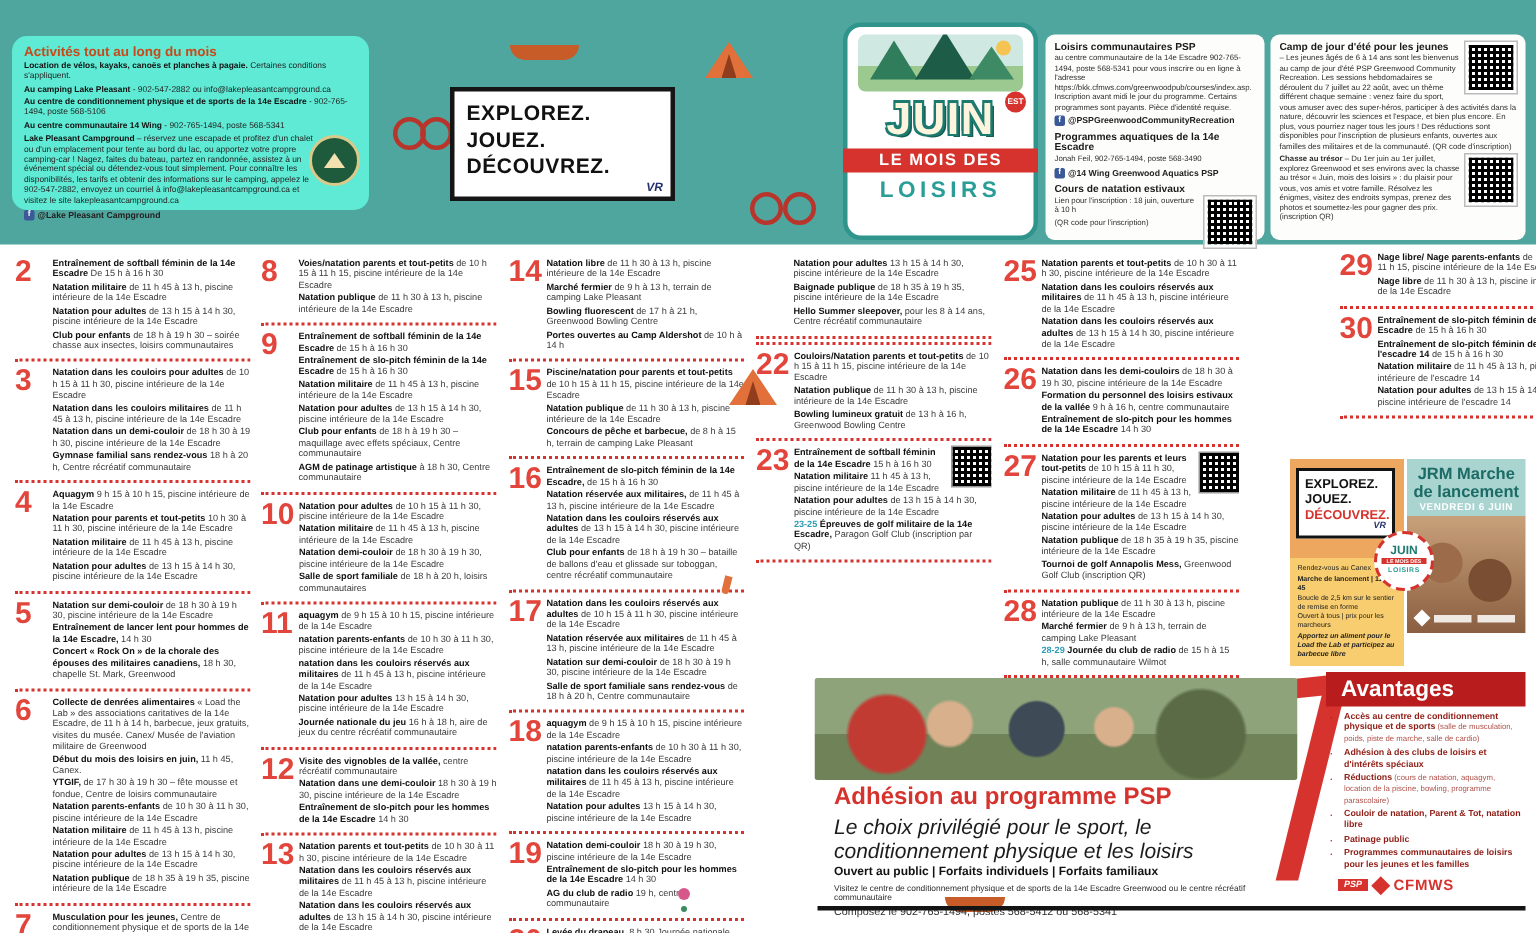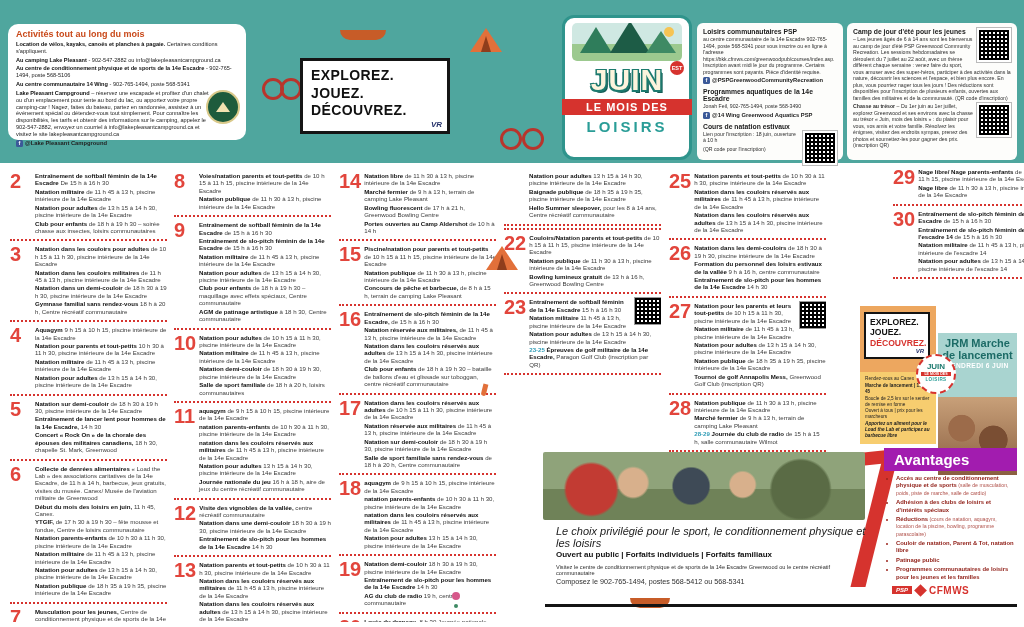--- a/index.html
+++ b/index.html
@@ -1,20 +1,20 @@
 <!DOCTYPE html>
 <html><head>
 <meta charset="utf-8">
 <style>
   html,body{margin:0;padding:0;}
   body{width:1024px;height:627px;position:relative;overflow:hidden;background:#ffffff;
        font-family:"Liberation Sans",sans-serif;color:#333;}
   
   .band{position:absolute;left:0;top:0;width:1024px;height:163px;background:#4FA69E;}
-  .monthly{position:absolute;left:8px;top:24px;width:238px;height:116px;background:#ffffff;
+  .monthly{position:absolute;left:8px;top:24px;width:238px;height:116px;background:#5eead4;
            border-radius:10px;padding:5px 8px;box-sizing:border-box;}
   .monthly h1{margin:0 0 2px;font-size:9px;font-weight:800;color:#C9491A;}
   .monthly p{margin:0 0 2px;font-size:5.6px;line-height:1.22;color:#242424;}
   .monthly b{color:#111;}
   .badge-circle{position:absolute;right:6px;top:66px;width:30px;height:30px;border-radius:50%;
                 background:#1E5B3C;border:2px solid #D9C98A;}
   .badge-circle:before{content:"";position:absolute;left:8px;top:10px;width:0;height:0;
                 border-left:7px solid transparent;border-right:7px solid transparent;border-bottom:10px solid #F2E2B0;}
   .fb{display:inline-block;width:7px;height:7px;background:#3B5998;color:#fff;font-size:5.5px;
       font-weight:800;text-align:center;line-height:7px;border-radius:1.5px;margin-right:2px;vertical-align:middle;}
@@ -79,59 +79,59 @@
   .sb-explore{position:absolute;left:4px;top:6px;width:66px;background:#fff;border:2px solid #131313;
               padding:3px 4px;box-sizing:border-box;}
   .sb-explore .xl{font-size:8.6px;font-weight:900;color:#111;line-height:1.2;}
   .sb-explore .red{color:#D6332E;}
   .sb-explore .vr{font-size:6px;font-weight:900;font-style:italic;color:#26326B;text-align:right;}
   .sb-yellow{position:absolute;left:0;top:66px;width:76px;height:72px;background:#F7CD6F;
              padding:4px 5px;box-sizing:border-box;}
   .sb-yellow div{font-size:4.7px;line-height:1.25;color:#222;margin-bottom:1px;}
   .sb-yellow .b{font-weight:800;}
   .sb-yellow .it{font-style:italic;font-weight:700;}
-  .sb-right{position:absolute;left:78px;top:0;width:79px;height:142px;background:#A9D4D0;overflow:hidden;margin-top:27px;}
+  .sb-right{position:absolute;left:78px;top:0;width:79px;height:116px;background:#A9D4D0;overflow:hidden;}
   .jrm1{margin-top:5px;text-align:center;font-size:11px;font-weight:900;color:#1C6B66;line-height:1.05;}
   .jrm3{text-align:center;font-size:6.6px;font-weight:900;color:#fff;letter-spacing:.4px;margin-top:1px;}
   .jrm-photo{position:absolute;left:0;bottom:0;width:79px;height:78px;
              background:radial-gradient(circle at 30% 40%,#9C6B4A 0 18%,transparent 19%),
                         radial-gradient(circle at 70% 55%,#7A4E33 0 20%,transparent 21%),
                         linear-gradient(#C8A079,#8A5F41);}
   .jrm-logos{position:absolute;left:6px;bottom:5px;width:66px;height:10px;display:flex;gap:4px;align-items:center;}
   .leaf{width:8px;height:8px;background:#fff;transform:rotate(45deg);}
   .wbar{flex:1;height:5px;background:rgba(255,255,255,.85);}
   .sb-badge{position:absolute;left:56px;top:48px;width:40px;height:40px;border-radius:50%;background:#fff;
             border:2px dashed #D6332E;box-sizing:border-box;text-align:center;z-index:5;}
   .sb-badge .b1{font-size:8px;font-weight:900;color:#1D7A6F;margin-top:7px;line-height:1;}
   .sb-badge .b2{font-size:3.6px;font-weight:900;color:#fff;background:#D6332E;margin:1px 3px;}
   .sb-badge .b3{font-size:4.6px;font-weight:900;color:#2A9D97;letter-spacing:.4px;}
   
   .av{position:absolute;left:884px;top:448px;width:133px;height:156px;}
-  .av-title{background:#a21caf;color:#fff;font-size:15px;font-weight:900;padding:3px 0 3px 10px;}
+  .av-title{background:#b91c1c;color:#fff;font-size:15px;font-weight:900;padding:3px 0 3px 10px;}
   .av ul{margin:4px 0 0;padding:0 2px 0 12px;}
   .av li{font-size:5.9px;line-height:1.25;color:#9C241C;margin-bottom:2px;}
   .av li b{color:#8F1D15;}
   .av li span{color:#B0514A;font-size:5.2px;}
   .av-logos{display:flex;align-items:center;gap:4px;margin:4px 0 0 8px;}
   .psp-tag{background:#D6332E;color:#fff;font-size:6px;font-weight:900;font-style:italic;padding:1px 4px;}
   .rleaf{width:9px;height:9px;background:#D6332E;transform:rotate(45deg);}
   .cfmws{color:#D6332E;font-size:10px;font-weight:900;letter-spacing:.5px;}
   .ribbon7a{position:absolute;left:845px;top:452px;width:48px;height:13px;background:#D6332E;transform:rotate(-6deg);}
   .ribbon7b{position:absolute;left:866px;top:462px;width:15px;height:125px;background:#D6332E;transform:skewX(-14deg);}
   
   .photo{position:absolute;left:543px;top:452px;width:322px;height:68px;border-radius:2px;
          background:radial-gradient(circle at 15% 55%,#C23B33 0 9%,transparent 10%),
                     radial-gradient(circle at 28% 45%,#D8B08C 0 6%,transparent 7%),
                     radial-gradient(circle at 46% 50%,#3E4A56 0 10%,transparent 11%),
                     radial-gradient(circle at 62% 48%,#D8B08C 0 6%,transparent 7%),
                     radial-gradient(circle at 80% 55%,#5A6B45 0 11%,transparent 12%),
                     linear-gradient(#8FA37A 0 55%,#6F8258 55%);}
   .member{position:absolute;left:556px;top:523px;width:310px;}
   .member .t1{font-size:16px;font-weight:900;color:#D6332E;margin:0;}
-  .member .t2{font-size:11px;font-style:italic;color:#1C1C1C;margin:2px 0 1px;}
+  .member .t2{font-size:14px;font-style:italic;color:#1C1C1C;margin:2px 0 1px;}
   .member .t3{font-size:8px;font-weight:800;color:#111;margin:0 0 5px;}
   .member .t4{font-size:7.2px;font-weight:800;color:#2E2E2E;margin:0;}
   .member .t5{font-size:5.6px;color:#2E2E2E;margin:1px 0;}
   .member .t6{font-size:7.2px;color:#2E2E2E;margin:0;}
   .blackline{position:absolute;left:545px;top:604px;width:472px;height:3px;background:#141414;}
   
   .acc{position:absolute;}
   .carrot{width:5px;height:12px;background:#E2703A;border-radius:0 0 4px 4px;transform:rotate(14deg);}
   .flower{width:8px;height:8px;border-radius:50%;background:#D6588A;box-shadow:0 10px 0 -2px #3E8A64;}
 </style>
@@ -534,18 +534,19 @@
   </ul>
   <div class="av-logos">
     <span class="psp-tag">PSP</span>
     <span class="rleaf"></span>
     <span class="cfmws">CFMWS</span>
   </div>
 </div>
 
 <div class="photo"></div>
 <div class="member">
+  <p class="t1">Adhésion au programme PSP</p>
   <p class="t2">Le choix privilégié pour le sport, le conditionnement physique et les loisirs</p>
   <p class="t3">Ouvert au public | Forfaits individuels | Forfaits familiaux</p>
   <p class="t5">Visitez le centre de conditionnement physique et de sports de la 14e Escadre Greenwood ou le centre récréatif communautaire</p>
   <p class="t6">Composez le 902-765-1494, postes 568-5412 ou 568-5341</p>
 </div>
 <div class="blackline"></div>
 
 </body></html>

